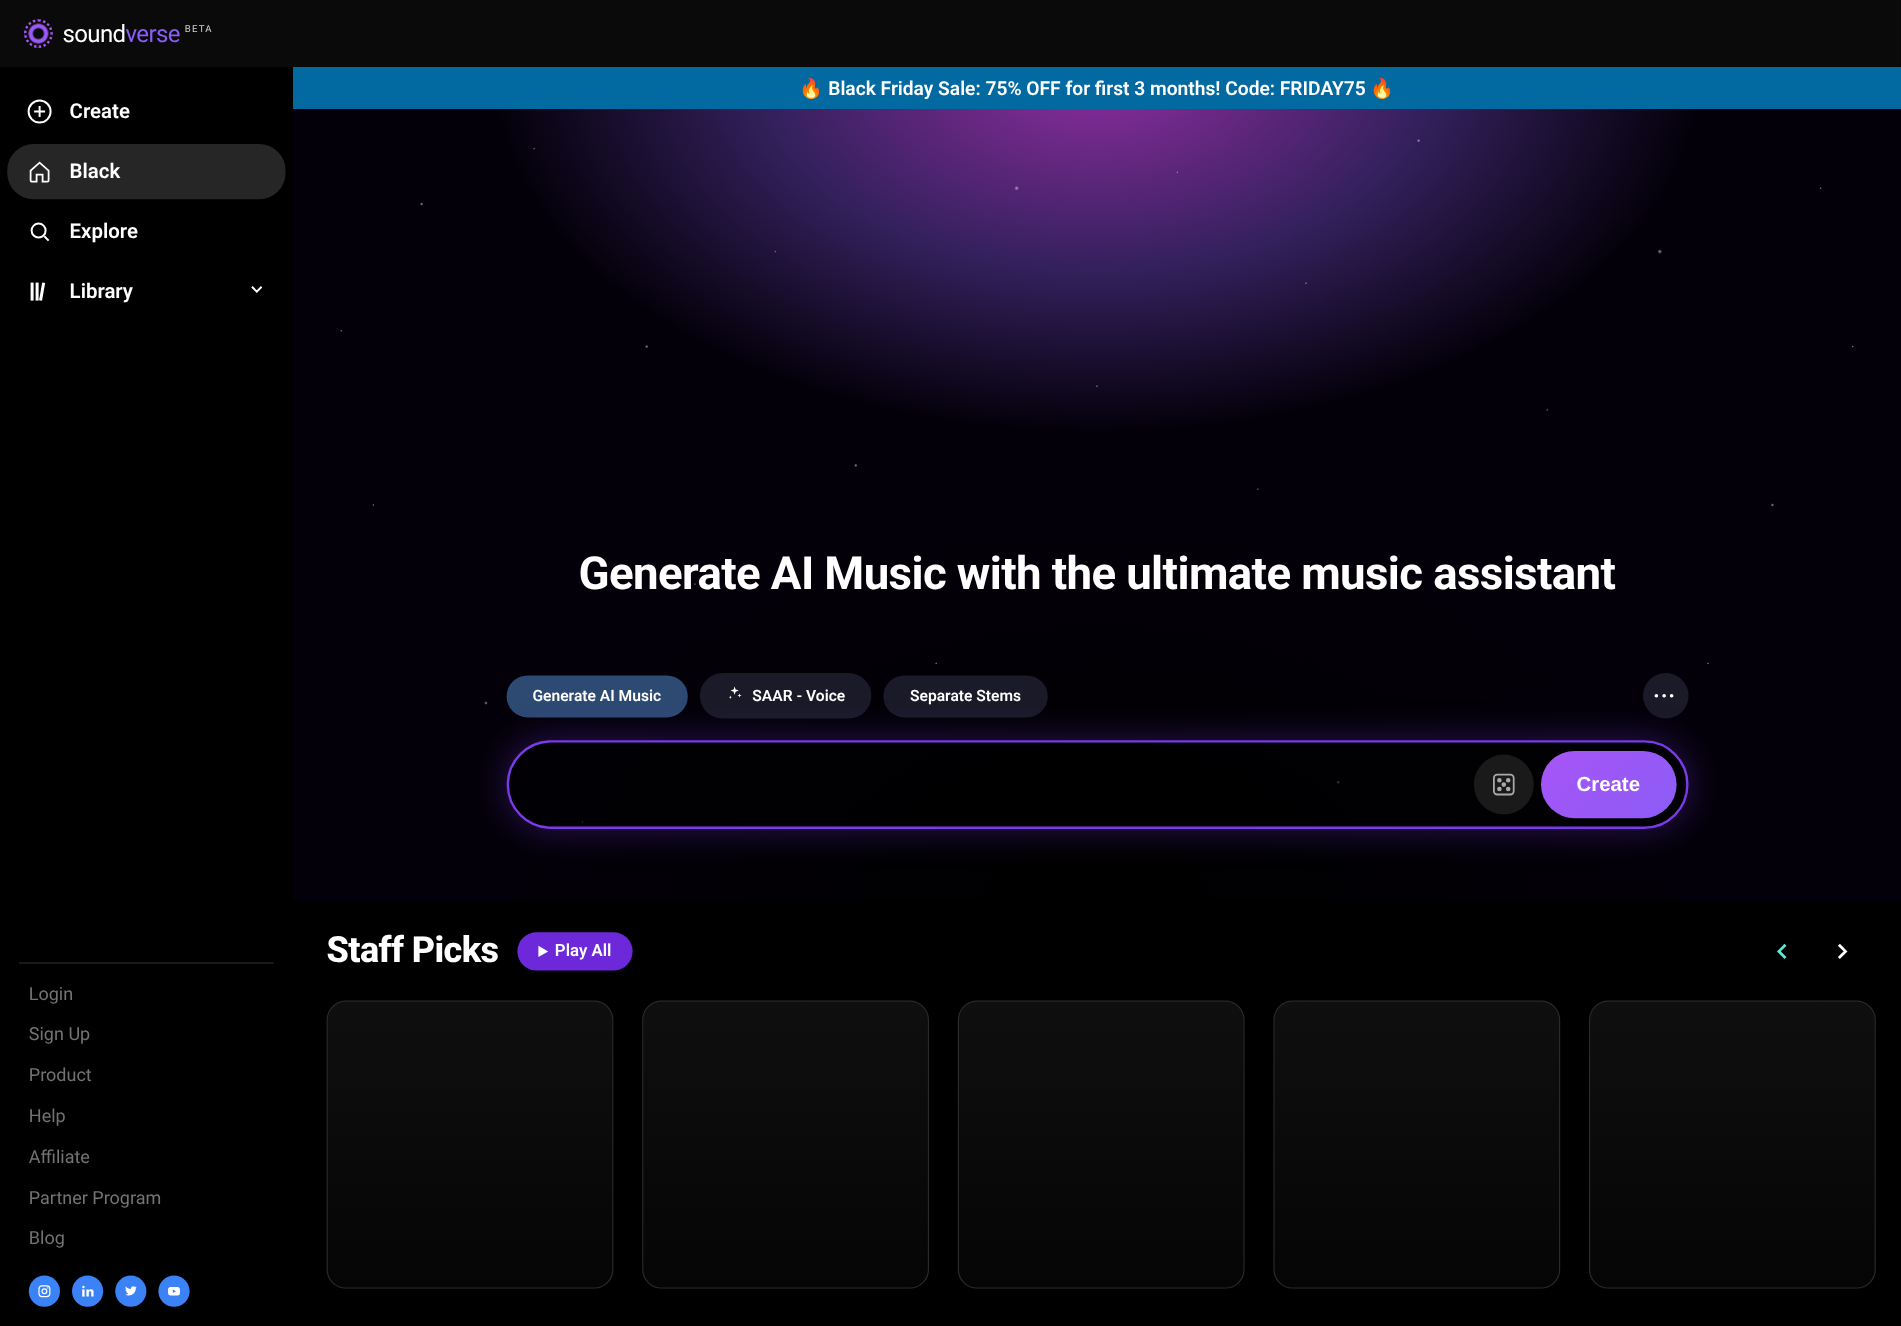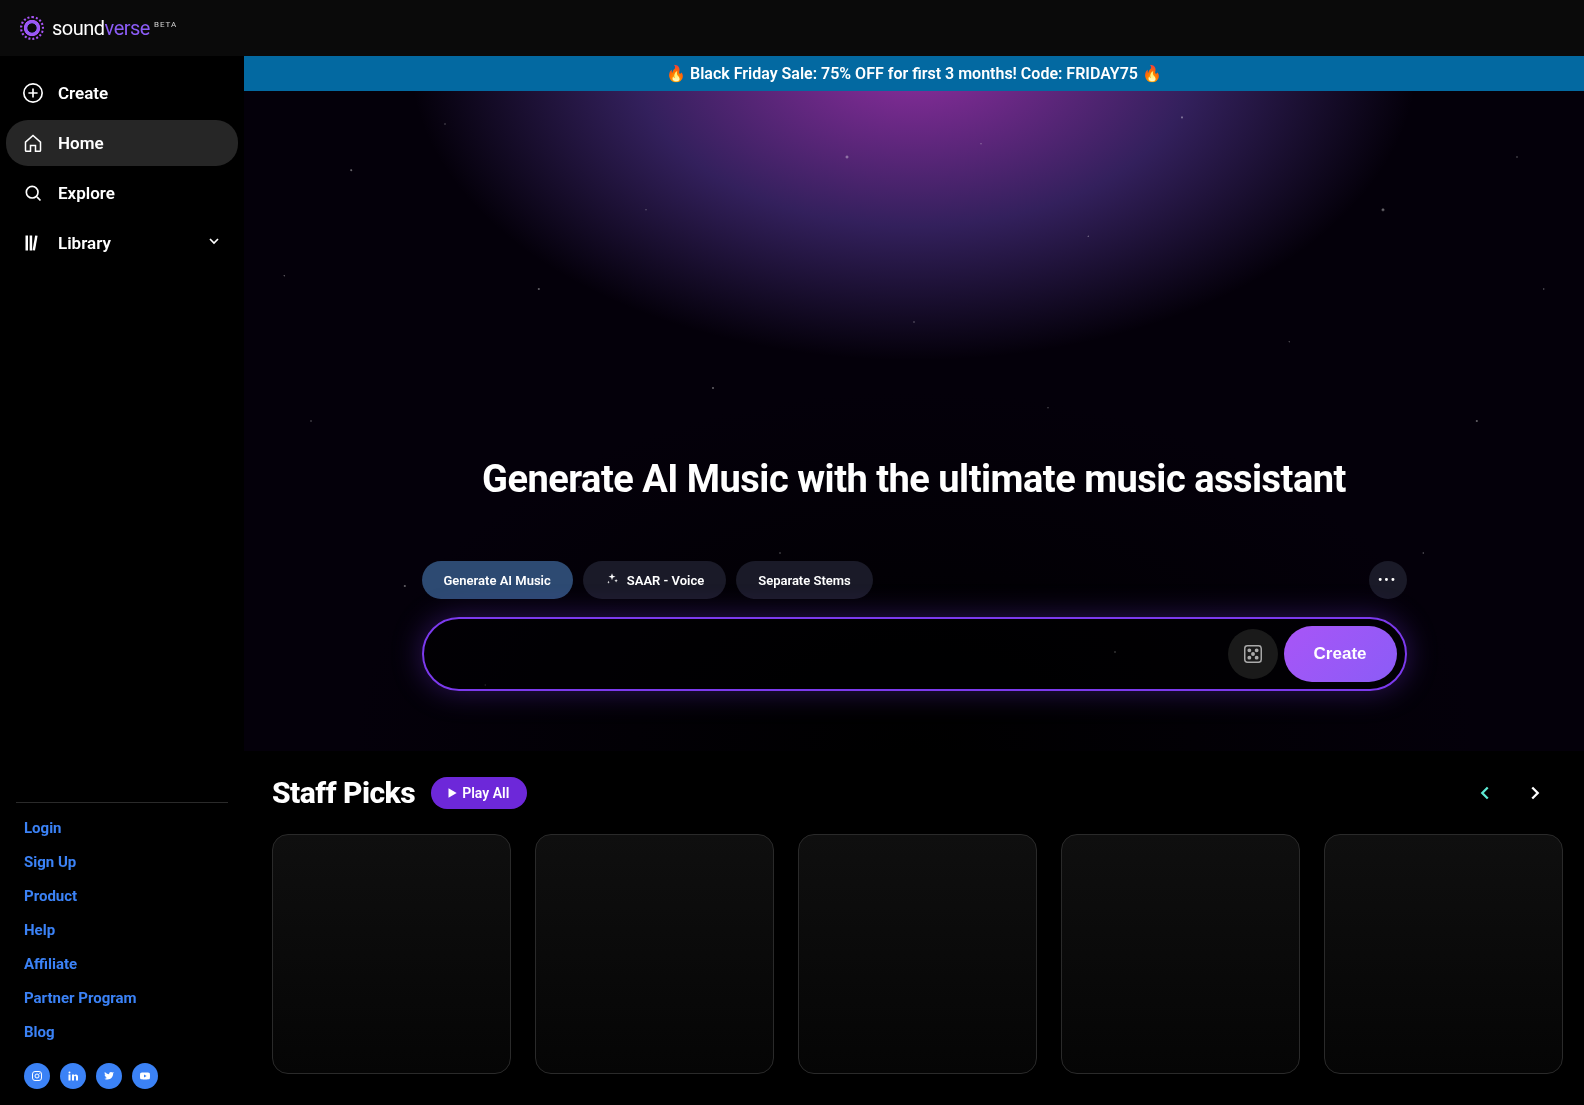--- a/index.html
+++ b/index.html
@@ -78,23 +78,23 @@
   .nav-item.active { background:#262626; }
   .nav-item .icon { width:22px; height:22px; display:flex; align-items:center; justify-content:center; flex-shrink:0; }
   .nav-item .chev { margin-left:auto; }
   .sidebar hr {
     border:none;
     border-top:1px solid #2a2a2a;
     margin:8px 10px;
   }
   .sidebar-spacer { flex:1; }
   .sidebar-link {
-    color:#3b82f6;
+    color:#737373;
     font-size:15px;
-    font-weight:700;
+    font-weight:400;
     padding:8px 18px;
     cursor:pointer;
   }
   .socials {
     display:flex;
     gap:10px;
     padding:14px 18px 4px;
   }
   .social-btn {
     width:26px; height:26px;
@@ -168,20 +168,21 @@
     font-weight:700;
     margin-bottom:60px;
     letter-spacing:-.5px;
   }
   .chips {
     position:relative;
     display:flex;
     gap:10px;
     width:985px;
     margin-bottom:18px;
+    align-items:center;
   }
   .chip {
     background:#1a1a28;
     padding:10px 22px;
     border-radius:999px;
     font-size:13px;
     font-weight:600;
     cursor:pointer;
     display:flex;
     align-items:center;
@@ -315,21 +316,21 @@
       </span>
       <span>Create</span>
     </div>
 
     <div class="nav-item active">
       <span class="icon">
         <svg viewBox="0 0 24 24" width="20" height="20" fill="none" stroke="#fff" stroke-width="1.8">
             <path d="M3 11l9-8 9 8v10a1 1 0 0 1-1 1h-5v-7h-6v7H4a1 1 0 0 1-1-1V11z"></path>
           </svg>
       </span>
-      <span>Home</span>
+      <span>Black</span>
     </div>
 
     <div class="nav-item">
       <span class="icon">
         <svg viewBox="0 0 24 24" width="20" height="20" fill="none" stroke="#fff" stroke-width="2">
             <circle cx="11" cy="11" r="7"></circle>
             <path d="M21 21l-4.3-4.3"></path>
           </svg>
       </span>
       <span>Explore</span>

